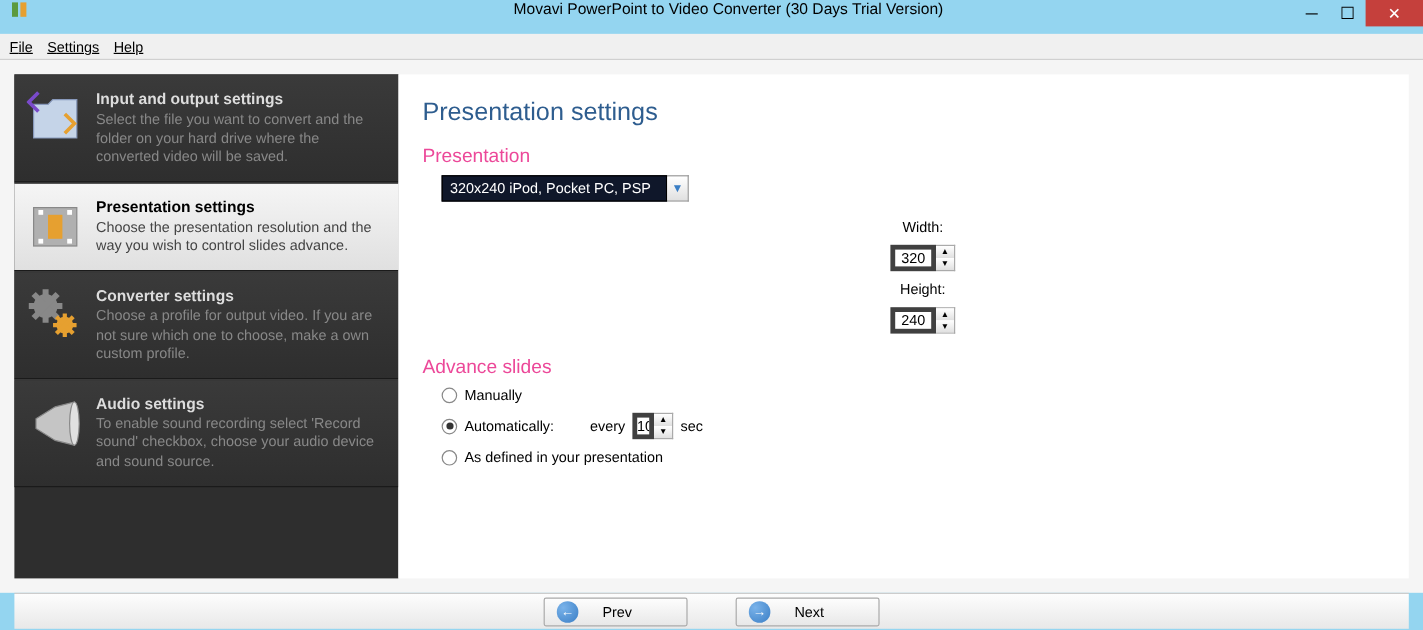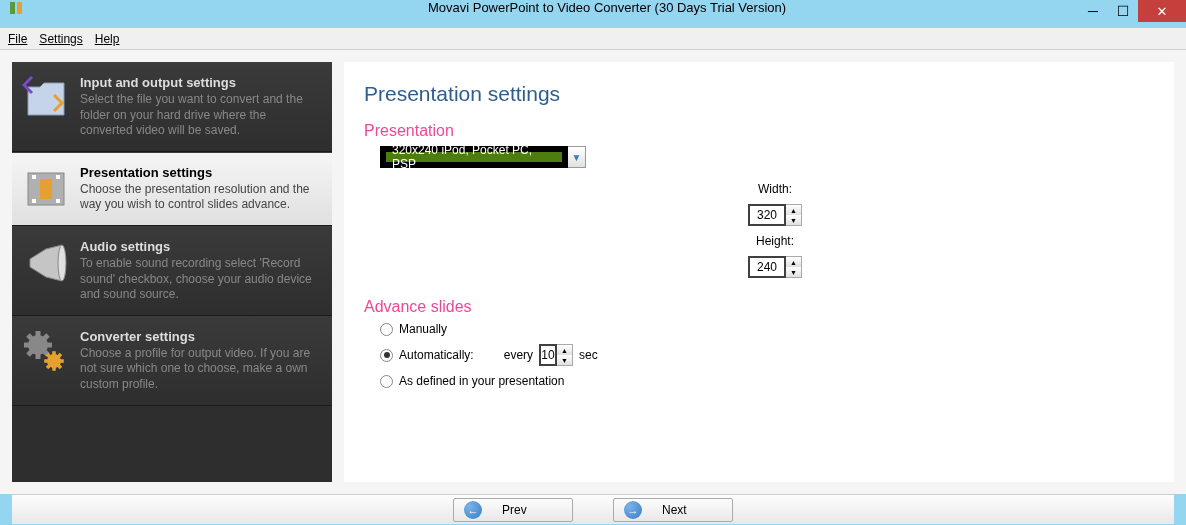--- a/index.html
+++ b/index.html
@@ -9,43 +9,43 @@
     .app-icon { width: 16px; height: 16px; margin-left: 4px; margin-right: 8px; }
     .titlebar-text { flex: 1; text-align: center; font-size: 13px; color: #000; }
     .win-controls { display: flex; align-items: center; position: absolute; right: 0; top: 0; height: 22px; }
     .win-btn { width: 30px; height: 22px; display: flex; align-items: center; justify-content: center; cursor: pointer; font-size: 14px; }
     .win-close { width: 48px; background: #c5403c; color: #fff; font-size: 13px; }
     
     .menubar { height: 22px; background: #f0f0f0; display: flex; align-items: center; padding: 0 8px; gap: 12px; border-bottom: 1px solid #d0d0d0; }
     .menu-item { font-size: 12px; color: #000; cursor: pointer; text-align: center; }
     .menu-item span { text-decoration: underline; }
     
-    .main-area { height: 444px; background: #f5f5f5; display: flex; padding: 12px; gap: 12px; }
+    .main-area { height: 444px; background: #f5f5f5; display: flex; padding: 12px; gap: 0; }
     
     .sidebar { width: 320px; background: #2e2e2e; display: flex; flex-direction: column; }
     .side-item { display: flex; padding: 12px 10px; gap: 10px; border-bottom: 1px solid #1a1a1a; border-top: 1px solid #3c3c3c; background: linear-gradient(to bottom, #3a3a3a, #2e2e2e); cursor: pointer; }
     .side-item.active { background: linear-gradient(to bottom, #f5f5f5, #e0e0e0); }
     .side-icon { width: 48px; height: 48px; flex-shrink: 0; display: flex; align-items: center; justify-content: center; }
     .side-text { flex: 1; }
     .side-title { font-size: 13px; font-weight: bold; color: #ddd; margin-bottom: 2px; }
     .side-item.active .side-title { color: #000; }
     .side-desc { font-size: 12px; color: #888; line-height: 1.3; }
     .side-item.active .side-desc { color: #444; }
     
     .content { flex: 1; background: #fff; padding: 20px 20px; }
     .content-heading { font-size: 21px; color: #2e5d8f; margin-bottom: 16px; font-weight: normal; }
     .section-label { font-size: 16px; color: #ec4899; margin-bottom: 6px; }
     
     .dropdown { display: flex; margin-left: 16px; margin-bottom: 14px; }
-    .dropdown-box { width: 188px; height: 22px; border: 6px solid #000000; background: #4d7c0f; color: #fff; font-size: 12px; padding: 2px 6px; display: flex; align-items: center; }
+    .dropdown-box { width: 188px; height: 22px; border: 1px solid #000000; background: #0f172a; color: #fff; font-size: 12px; padding: 2px 6px; display: flex; align-items: center; }
     .dropdown-arrow { width: 18px; height: 22px; border: 1px solid #999; border-left: none; background: linear-gradient(to bottom, #fff, #e0e0e0); display: flex; align-items: center; justify-content: center; cursor: pointer; color: #3a7ec5; font-size: 10px; }
     
     .dim-row { display: flex; align-items: center; gap: 8px; margin-left: 32px; margin-bottom: 20px; font-size: 12px; flex-direction: column; }
     .spinner { display: flex; align-items: center; }
-    .spinner-input { width: 38px; height: 22px; border: 2px solid #404040; text-align: center; font-size: 12px; }
+    .spinner-input { width: 38px; height: 22px; border: 4px solid #404040; text-align: center; font-size: 12px; }
     .spinner-btns { width: 16px; height: 22px; border: 1px solid #aaa; border-left: none; display: flex; flex-direction: column; }
     .spinner-up, .spinner-down { flex: 1; display: flex; align-items: center; justify-content: center; font-size: 7px; background: linear-gradient(to bottom, #fff, #e0e0e0); cursor: pointer; }
     
     .radio-group { margin-left: 16px; }
     .radio-row { display: flex; align-items: center; gap: 6px; font-size: 12px; margin-bottom: 8px; }
     .radio { width: 13px; height: 13px; border: 1px solid #888; border-radius: 50%; display: flex; align-items: center; justify-content: center; cursor: pointer; }
     .radio.checked::after { content: ''; width: 6px; height: 6px; background: #333; border-radius: 50%; }
     .inline-spinner { display: flex; align-items: center; gap: 6px; margin-left: 24px; }
     
     .footer { height: 30px; background: linear-gradient(to bottom, #fdfdfd, #e8e8e8); border-top: 1px solid #ccc; display: flex; align-items: center; justify-content: center; gap: 40px; margin: 0 12px 0 12px; }
@@ -98,32 +98,20 @@
             <rect x="10" y="10" width="4" height="4" fill="#fff"></rect>
             <rect x="10" y="34" width="4" height="4" fill="#fff"></rect>
             <rect x="34" y="10" width="4" height="4" fill="#fff"></rect>
             <rect x="34" y="34" width="4" height="4" fill="#fff"></rect>
             <rect x="18" y="14" width="12" height="20" fill="#e6a030"></rect>
           </svg>
       </div>
       <div class="side-text">
         <div class="side-title">Presentation settings</div>
         <div class="side-desc">Choose the presentation resolution and the way you wish to control slides advance.</div>
-      </div>
-    </div>
-    <div class="side-item">
-      <div class="side-icon">
-        <svg viewBox="0 0 48 48">
-            <path d="M8 20 L24 10 L40 6 L40 42 L24 38 L8 28 Z" fill="#c5c5c5" stroke="#888"></path>
-            <ellipse cx="40" cy="24" rx="4" ry="18" fill="#e0e0e0" stroke="#888"></ellipse>
-          </svg>
-      </div>
-      <div class="side-text">
-        <div class="side-title">Audio settings</div>
-        <div class="side-desc">To enable sound recording select 'Record sound' checkbox, choose your audio device and sound source.</div>
       </div>
     </div>
     <div class="side-item">
       <div class="side-icon">
         <svg viewBox="0 0 48 48">
           <g transform="translate(16,16)">
               <circle r="10" fill="#888"></circle>
               <circle r="4" fill="#555"></circle>
               <g stroke="#888" stroke-width="5">
                 <line x1="-14" y1="0" x2="14" y2="0"></line>
@@ -142,20 +130,32 @@
                 <line x1="-10" y1="10" x2="10" y2="-10"></line>
               </g>
             </g>
         </svg>
       </div>
       <div class="side-text">
         <div class="side-title">Converter settings</div>
         <div class="side-desc">Choose a profile for output video. If you are not sure which one to choose, make a own custom profile.</div>
       </div>
     </div>
+    <div class="side-item">
+      <div class="side-icon">
+        <svg viewBox="0 0 48 48">
+            <path d="M8 20 L24 10 L40 6 L40 42 L24 38 L8 28 Z" fill="#c5c5c5" stroke="#888"></path>
+            <ellipse cx="40" cy="24" rx="4" ry="18" fill="#e0e0e0" stroke="#888"></ellipse>
+          </svg>
+      </div>
+      <div class="side-text">
+        <div class="side-title">Audio settings</div>
+        <div class="side-desc">To enable sound recording select 'Record sound' checkbox, choose your audio device and sound source.</div>
+      </div>
+    </div>
   </div>
 
   <div class="content">
     <h1 class="content-heading">Presentation settings</h1>
 
     <div class="section-label">Presentation</div>
     <div class="dropdown">
       <div class="dropdown-box">320x240 iPod, Pocket PC, PSP</div>
       <div class="dropdown-arrow">▼</div>
     </div>

